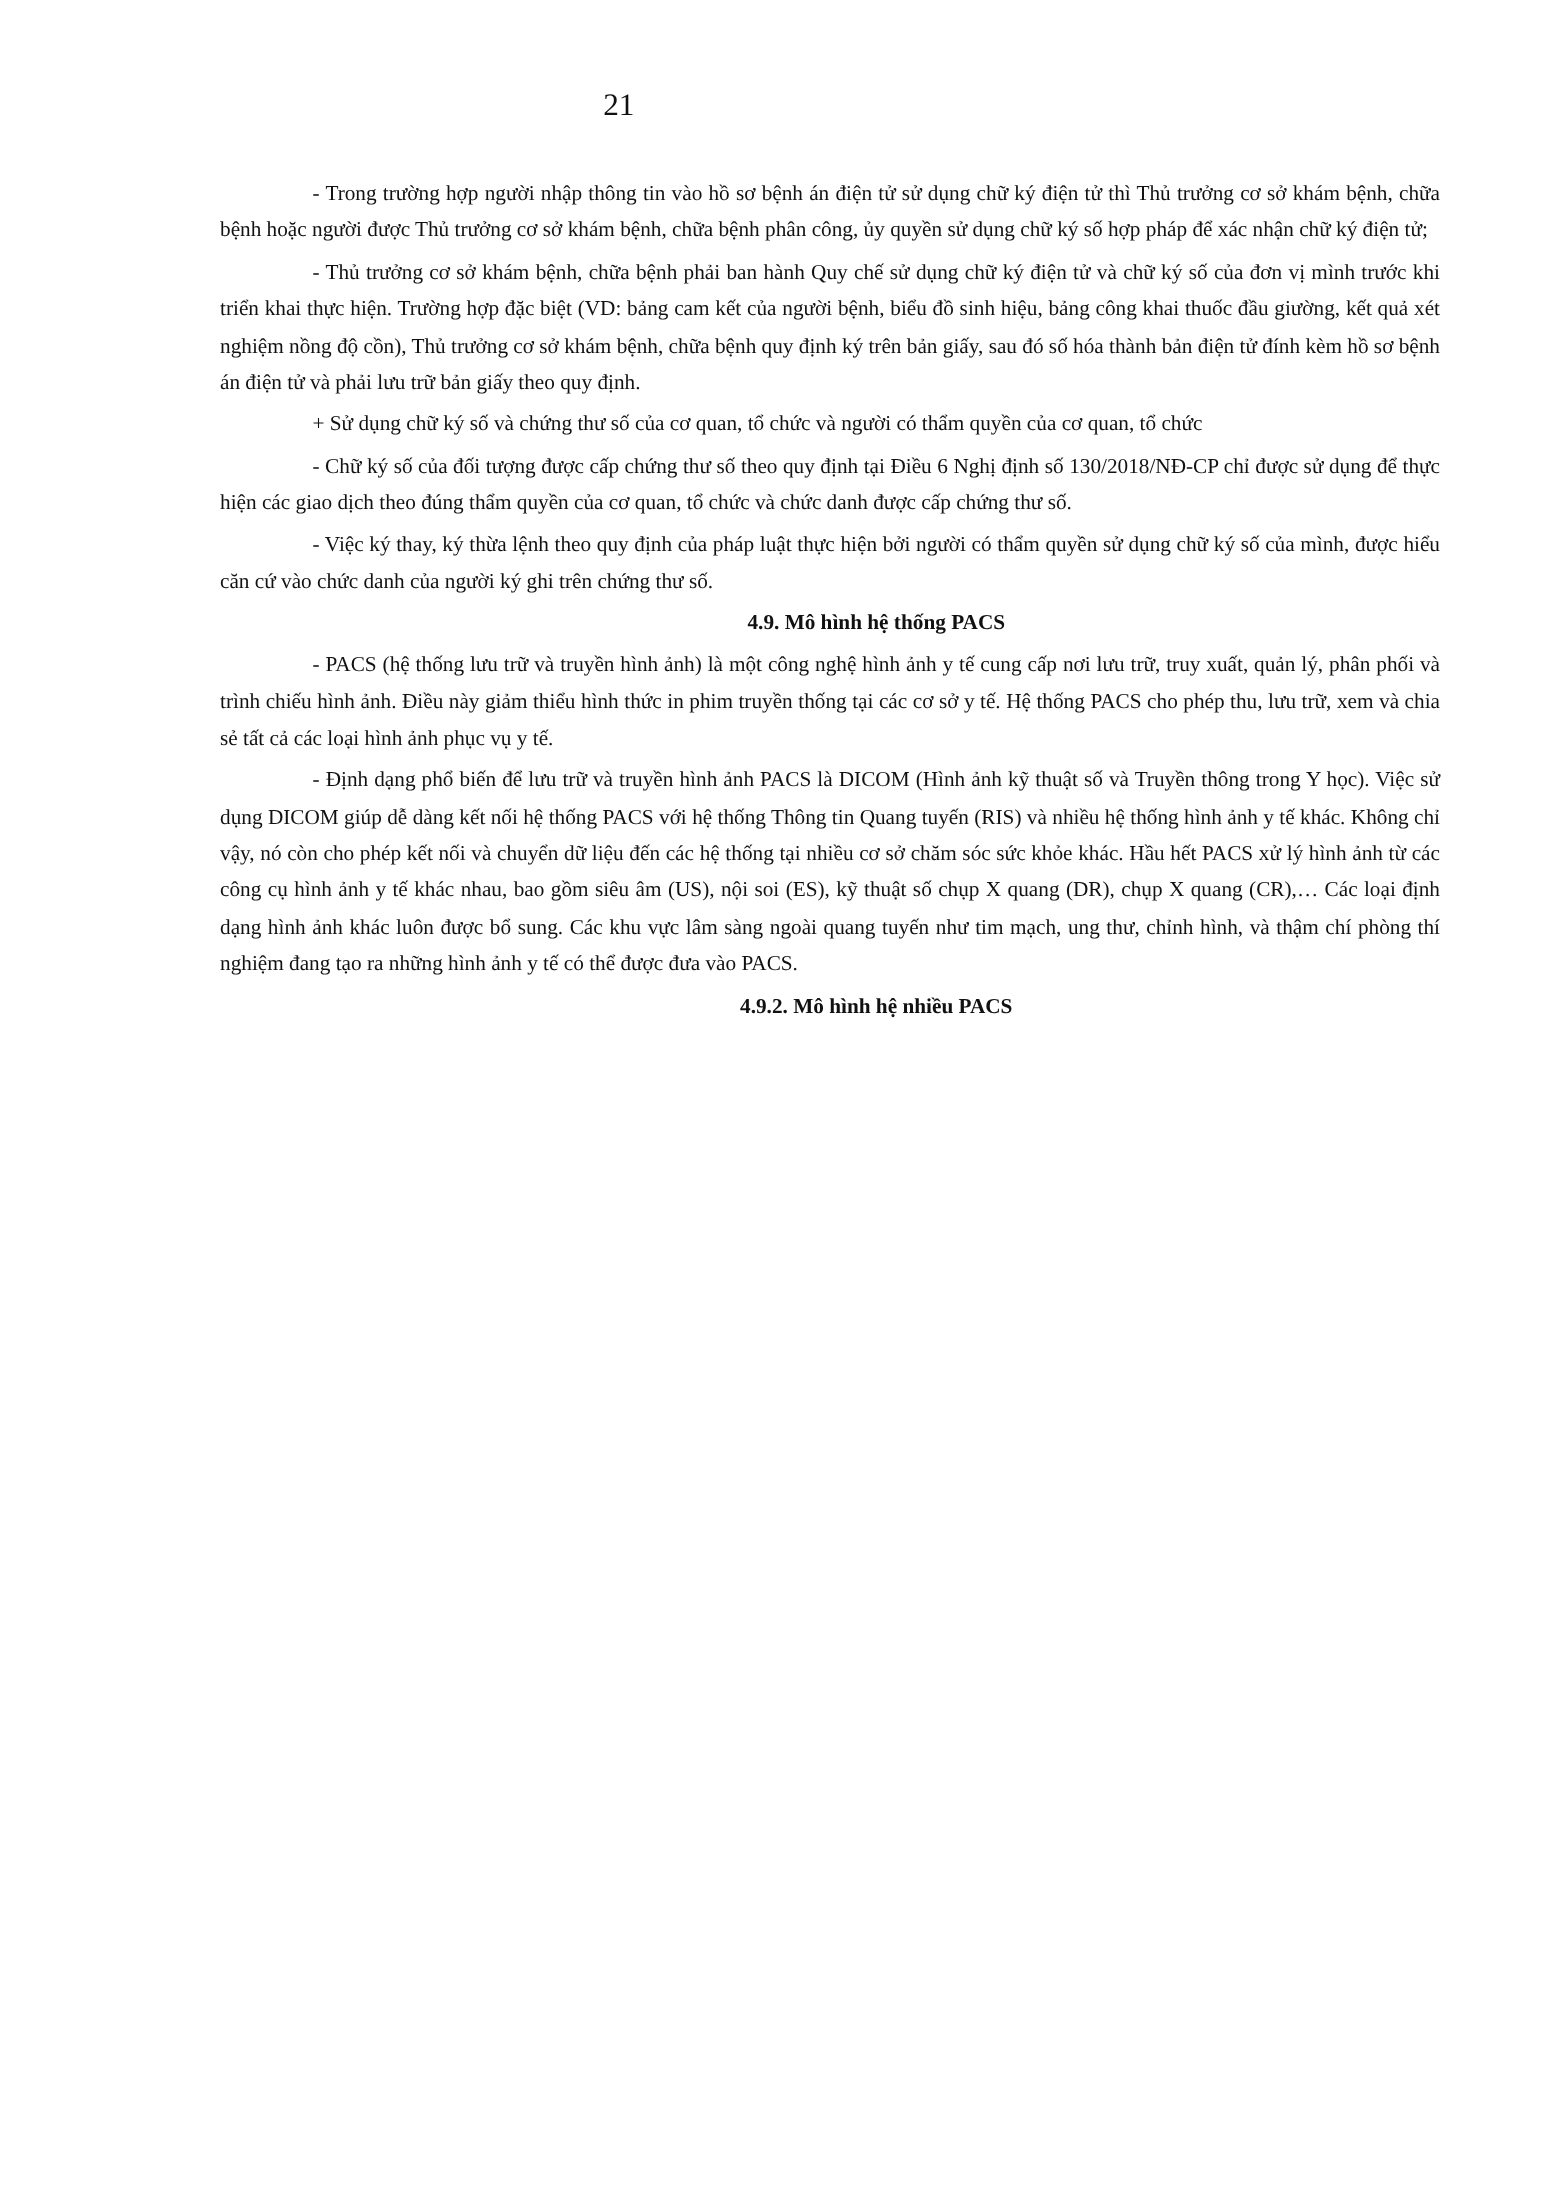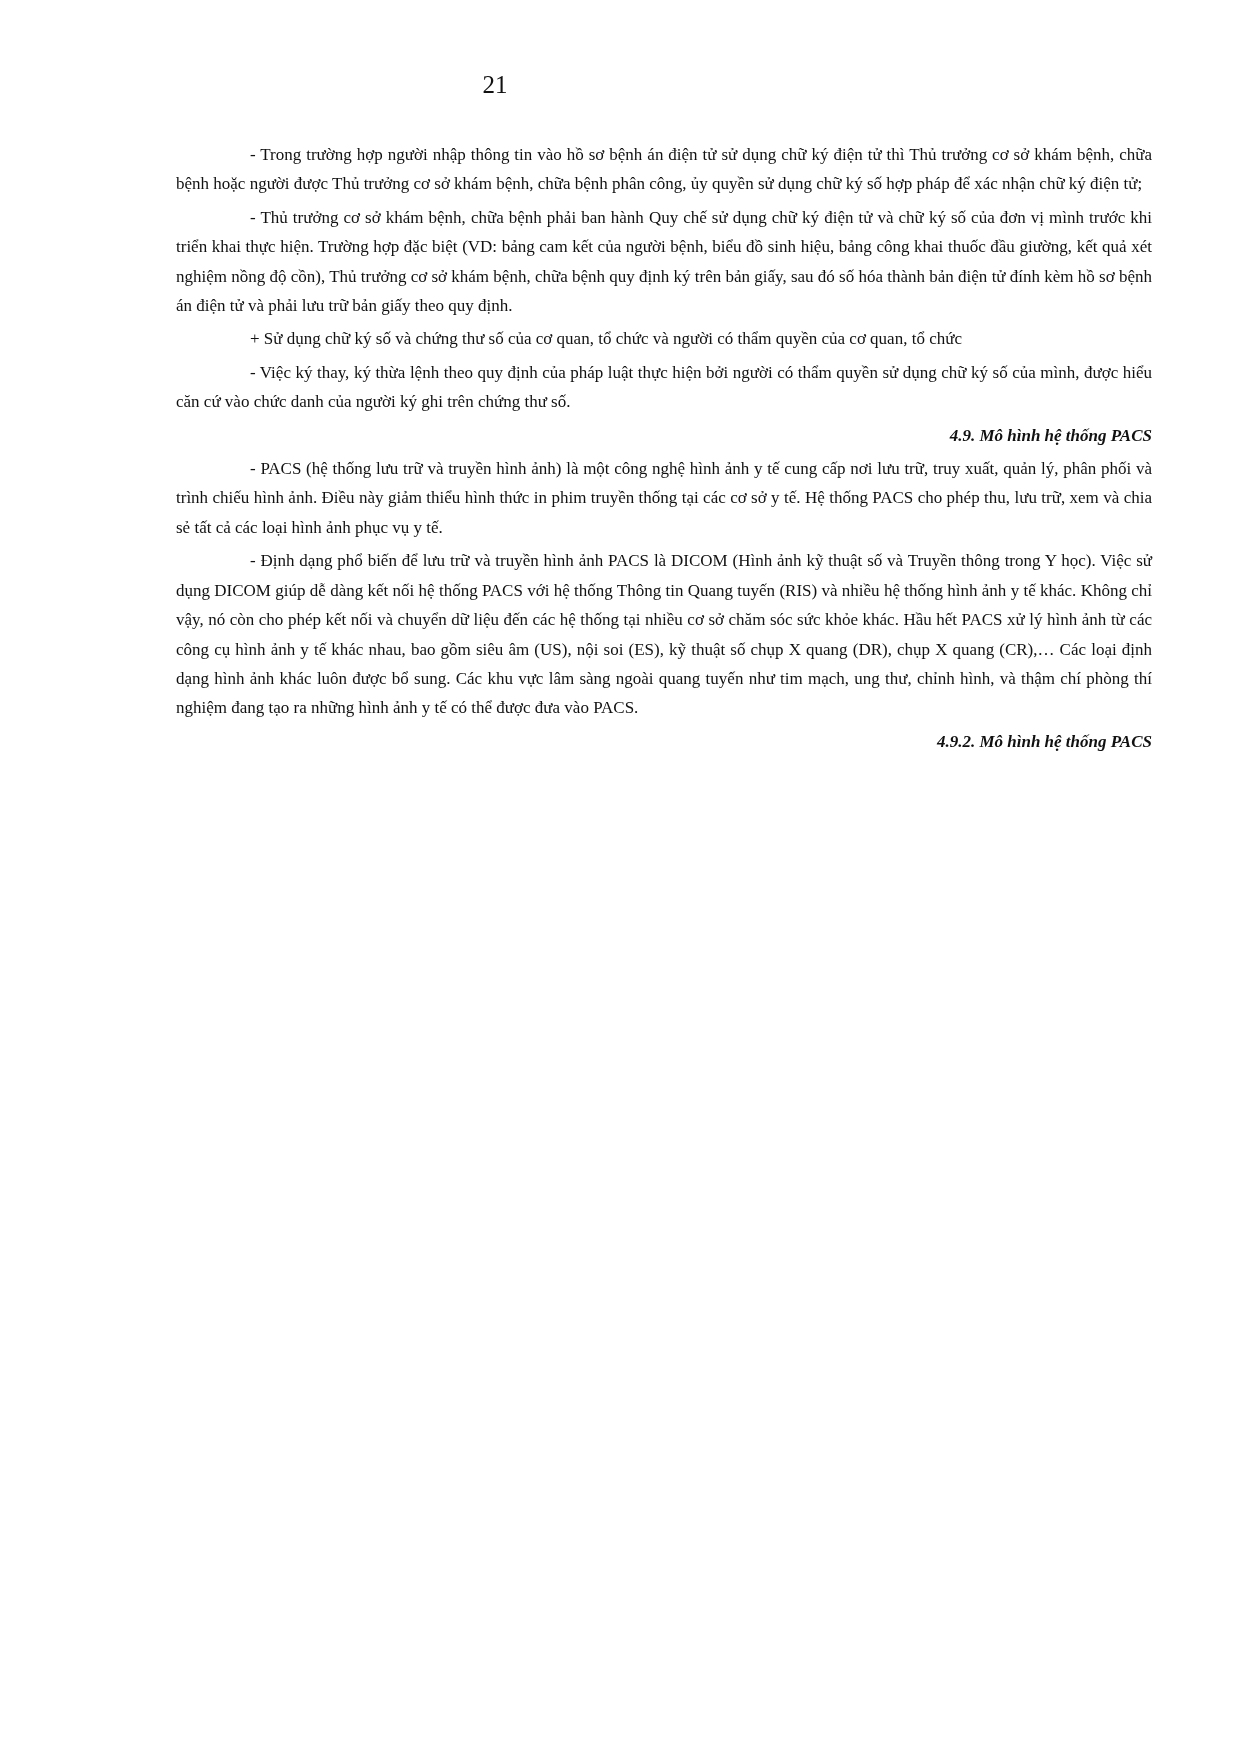--- a/index.html
+++ b/index.html
@@ -31,32 +31,32 @@
   .para {
     margin: 0 0 4px 0;
     text-align: justify;
     text-indent: 74px;
   }
   .para.bold { font-weight: normal; }
   .heading {
     margin: 0 0 4px 0;
     font-weight: bold;
     text-indent: 74px;
-    text-align: right;
-    font-style: italic;
+    text-align: center;
   }
   .mt { margin-top: 3px; }
 </style>
 </head>
 <body>
 
 <div class="page-number">21</div>
 
 <div class="content">
   <p class="para">- Trong trường hợp người nhập thông tin vào hồ sơ bệnh án điện tử sử dụng chữ ký điện tử thì Thủ trưởng cơ sở khám bệnh, chữa bệnh hoặc người được Thủ trưởng cơ sở khám bệnh, chữa bệnh phân công, ủy quyền sử dụng chữ ký số hợp pháp để xác nhận chữ ký điện tử;</p>
   <p class="para">- Thủ trưởng cơ sở khám bệnh, chữa bệnh phải ban hành Quy chế sử dụng chữ ký điện tử và chữ ký số của đơn vị mình trước khi triển khai thực hiện. Trường hợp đặc biệt (VD: bảng cam kết của người bệnh, biểu đồ sinh hiệu, bảng công khai thuốc đầu giường, kết quả xét nghiệm nồng độ cồn), Thủ trưởng cơ sở khám bệnh, chữa bệnh quy định ký trên bản giấy, sau đó số hóa thành bản điện tử đính kèm hồ sơ bệnh án điện tử và phải lưu trữ bản giấy theo quy định.</p>
   <p class="para bold mt">+ Sử dụng chữ ký số và chứng thư số của cơ quan, tổ chức và người có thẩm quyền của cơ quan, tổ chức</p>
+  <p class="para">- Chữ ký số của đối tượng được cấp chứng thư số theo quy định tại Điều 6 Nghị định số 130/2018/NĐ-CP chỉ được sử dụng để thực hiện các giao dịch theo đúng thẩm quyền của cơ quan, tổ chức và chức danh được cấp chứng thư số.</p>
   <p class="para mt">- Việc ký thay, ký thừa lệnh theo quy định của pháp luật thực hiện bởi người có thẩm quyền sử dụng chữ ký số của mình, được hiểu căn cứ vào chức danh của người ký ghi trên chứng thư số.</p>
   <p class="heading mt">4.9. Mô hình hệ thống PACS</p>
   <p class="para">- PACS (hệ thống lưu trữ và truyền hình ảnh) là một công nghệ hình ảnh y tế cung cấp nơi lưu trữ, truy xuất, quản lý, phân phối và trình chiếu hình ảnh. Điều này giảm thiểu hình thức in phim truyền thống tại các cơ sở y tế. Hệ thống PACS cho phép thu, lưu trữ, xem và chia sẻ tất cả các loại hình ảnh phục vụ y tế.</p>
   <p class="para mt">- Định dạng phổ biến để lưu trữ và truyền hình ảnh PACS là DICOM (Hình ảnh kỹ thuật số và Truyền thông trong Y học). Việc sử dụng DICOM giúp dễ dàng kết nối hệ thống PACS với hệ thống Thông tin Quang tuyến (RIS) và nhiều hệ thống hình ảnh y tế khác. Không chỉ vậy, nó còn cho phép kết nối và chuyển dữ liệu đến các hệ thống tại nhiều cơ sở chăm sóc sức khỏe khác. Hầu hết PACS xử lý hình ảnh từ các công cụ hình ảnh y tế khác nhau, bao gồm siêu âm (US), nội soi (ES), kỹ thuật số chụp X quang (DR), chụp X quang (CR),… Các loại định dạng hình ảnh khác luôn được bổ sung. Các khu vực lâm sàng ngoài quang tuyến như tim mạch, ung thư, chỉnh hình, và thậm chí phòng thí nghiệm đang tạo ra những hình ảnh y tế có thể được đưa vào PACS.</p>
-  <p class="heading">4.9.2. Mô hình hệ thống PACS</p>
+  <p class="heading">4.9.2. Mô hình hệ nhiều PACS</p>
 </div>
 
 </body></html>

